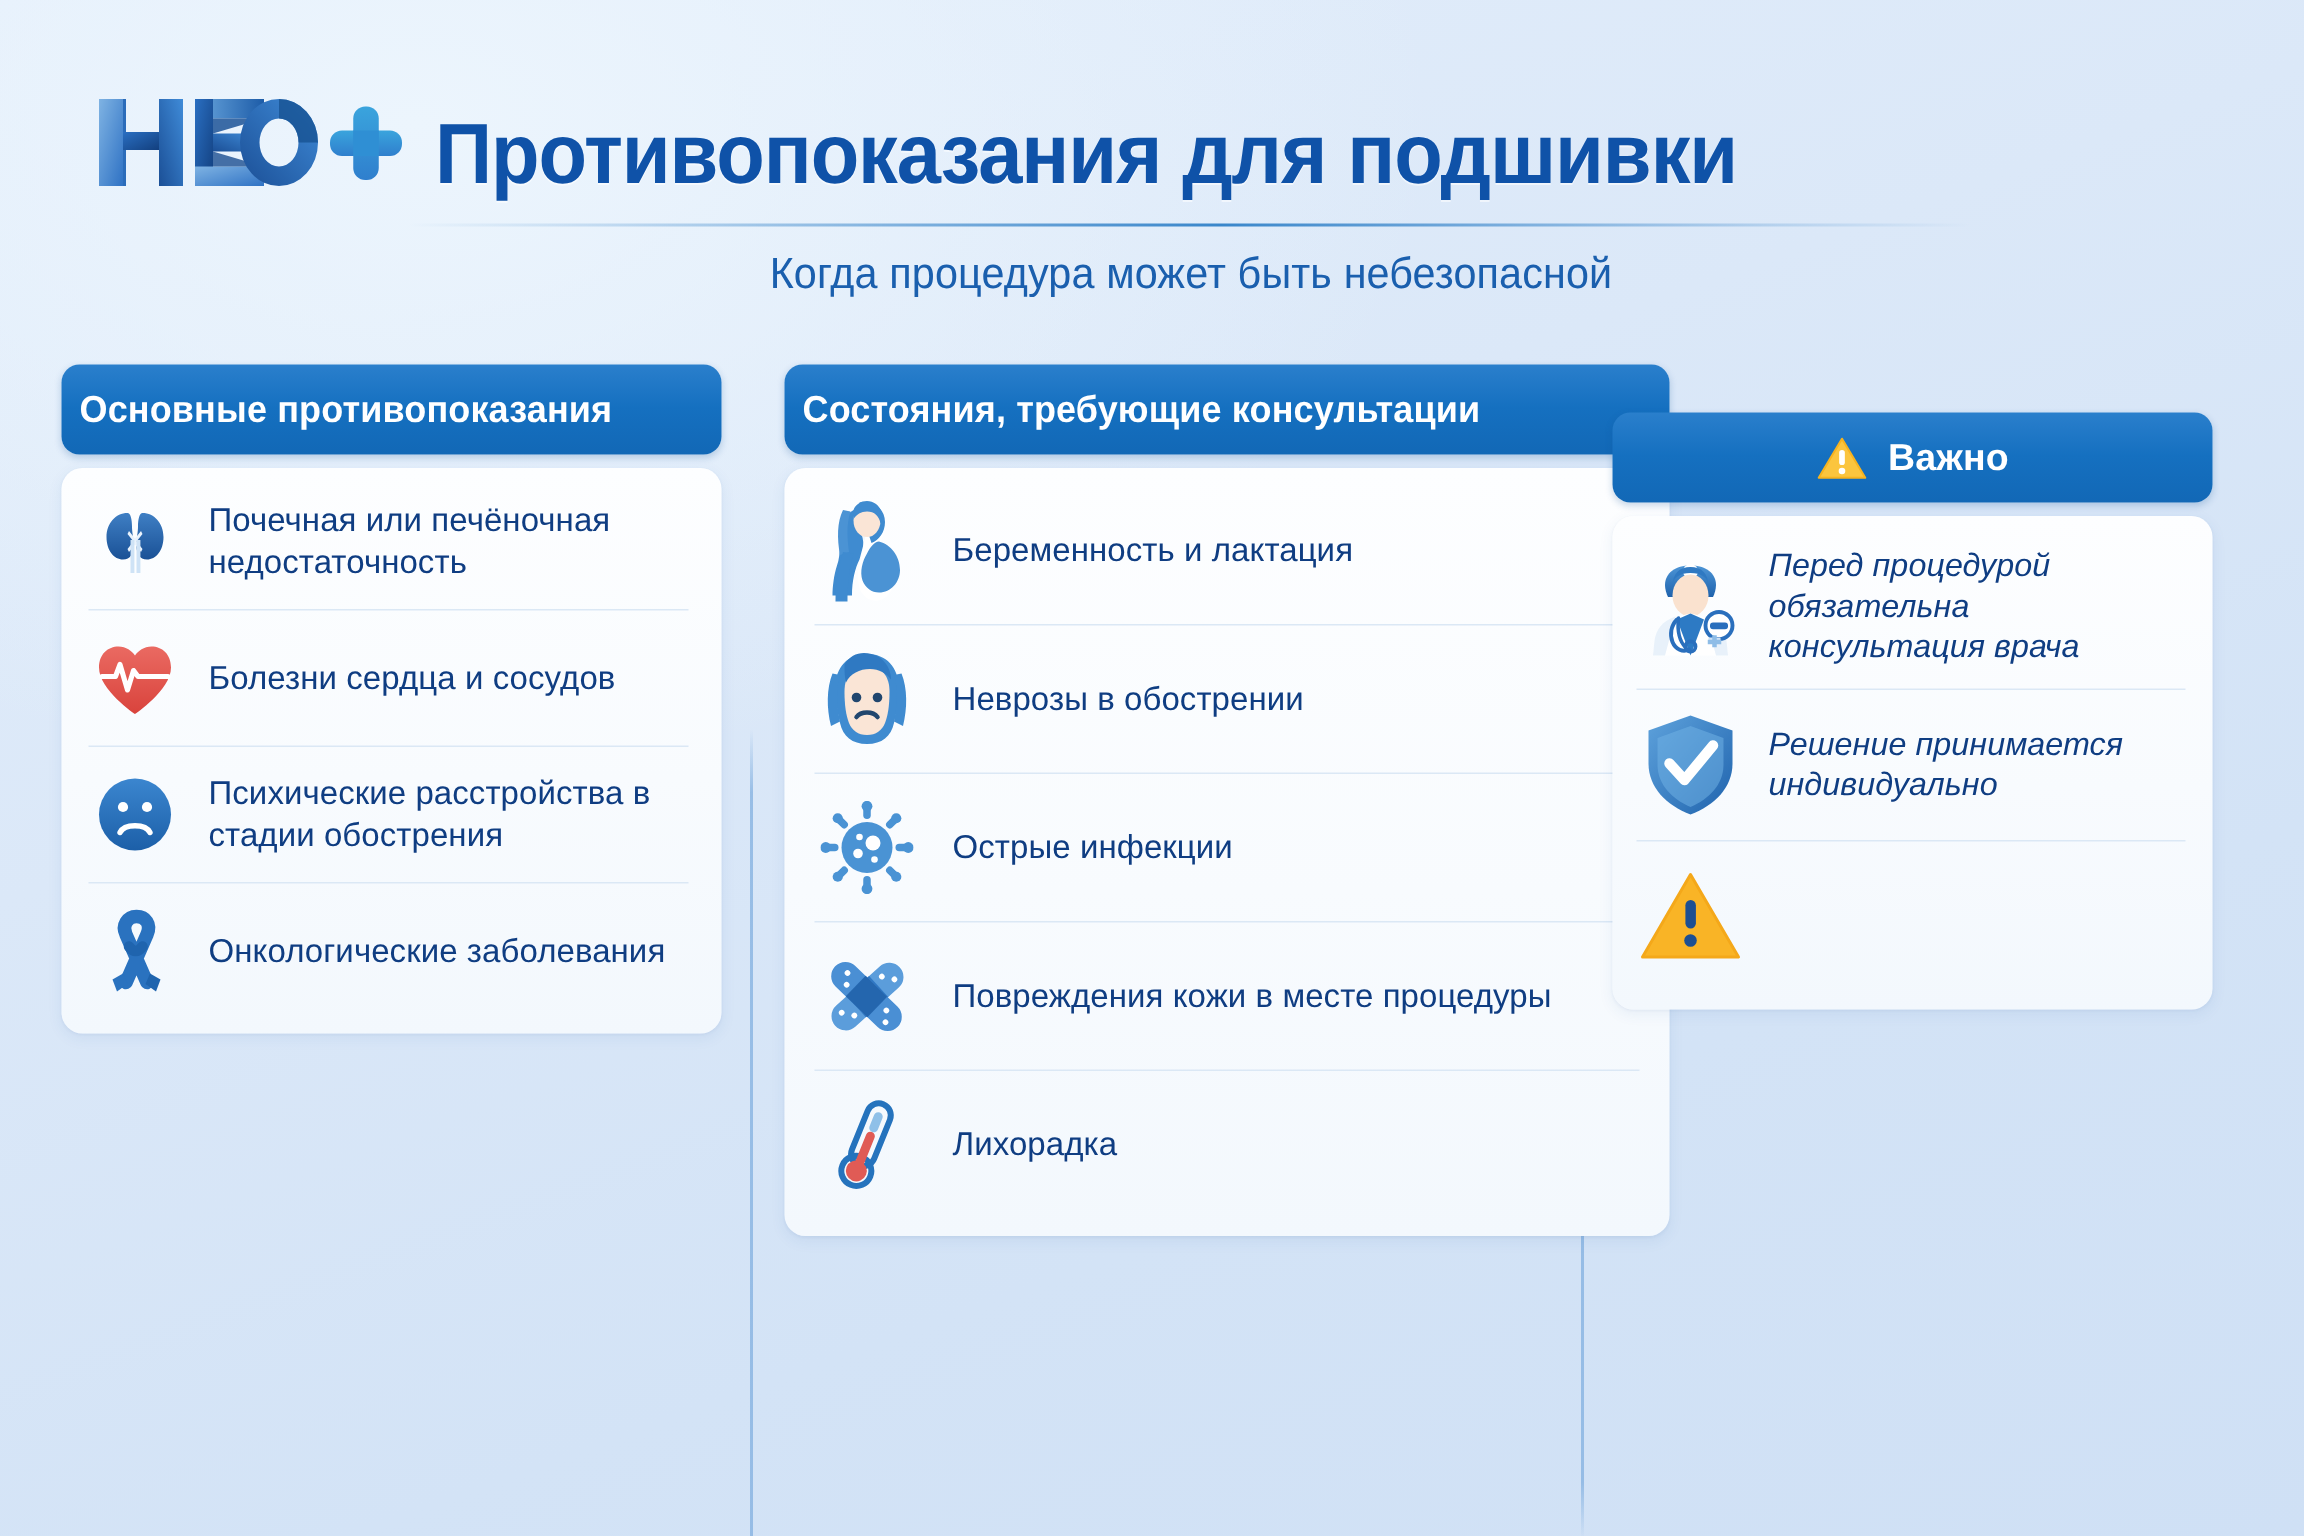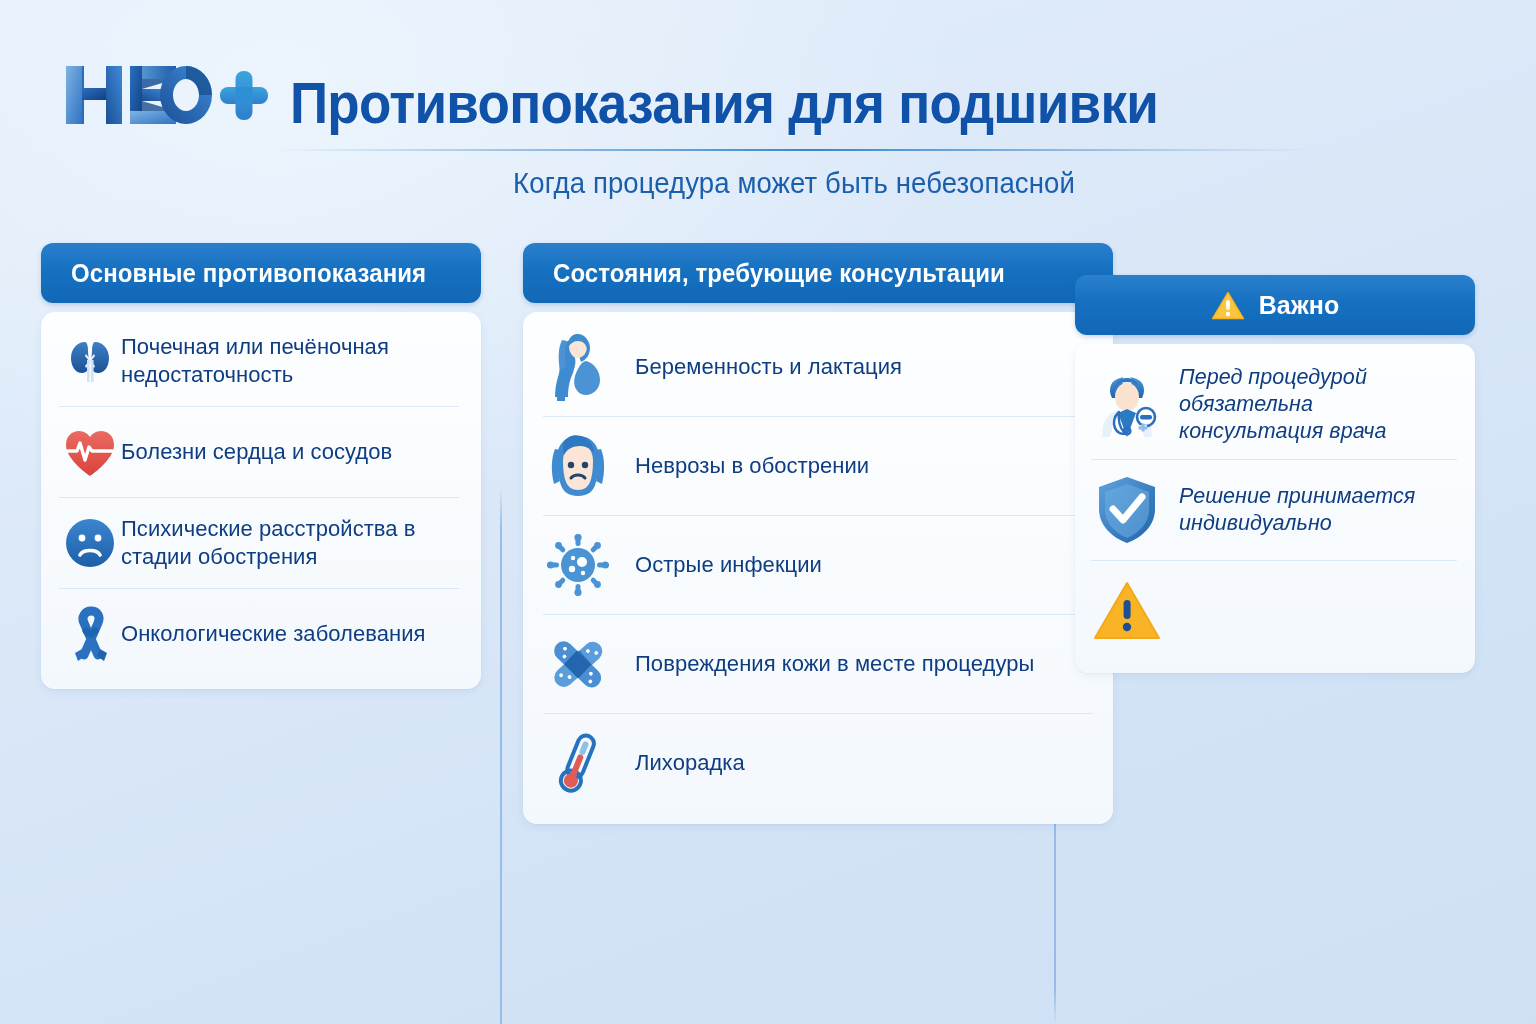--- a/index.html
+++ b/index.html
@@ -101,21 +101,21 @@
   .col-2 { left: 523px;  width: 590px; }
   .col-3 { left: 1075px; width: 400px; margin-top: 32px; }
 
   .col-header {
     height: 60px;
     border-radius: 12px;
     background: linear-gradient(180deg, #2a7fcc 0%, #1570c0 48%, #1268b6 100%);
     box-shadow: 0 2px 5px rgba(19,84,150,0.22);
     display: flex;
     align-items: center;
-    padding: 0 30px;
+    padding: 0 12px;
     gap: 14px;
   }
 
   .col-header-title {
     color: #ffffff;
     font-size: 25px;
     font-weight: 600;
     letter-spacing: 0.1px;
     white-space: nowrap;
     transform: scaleX(0.96);
@@ -130,20 +130,21 @@
     margin-top: 9px;
     border-radius: 14px;
     background: linear-gradient(180deg, #fdfeff 0%, #f8fbfe 55%, #f3f8fd 100%);
     box-shadow: 0 3px 10px rgba(30,85,150,0.07), 0 1px 2px rgba(30,85,150,0.05);
     padding: 4px 22px 10px 18px;
   }
 
   .row {
     display: flex;
     align-items: center;
+    gap: 18px;
     padding: 14px 0;
     border-bottom: 1px solid #dbe8f5;
     min-height: 72px;
   }
   .row:last-child { border-bottom: none; }
 
   .row-icon {
     flex: none;
     width: 62px;
     height: 62px;

